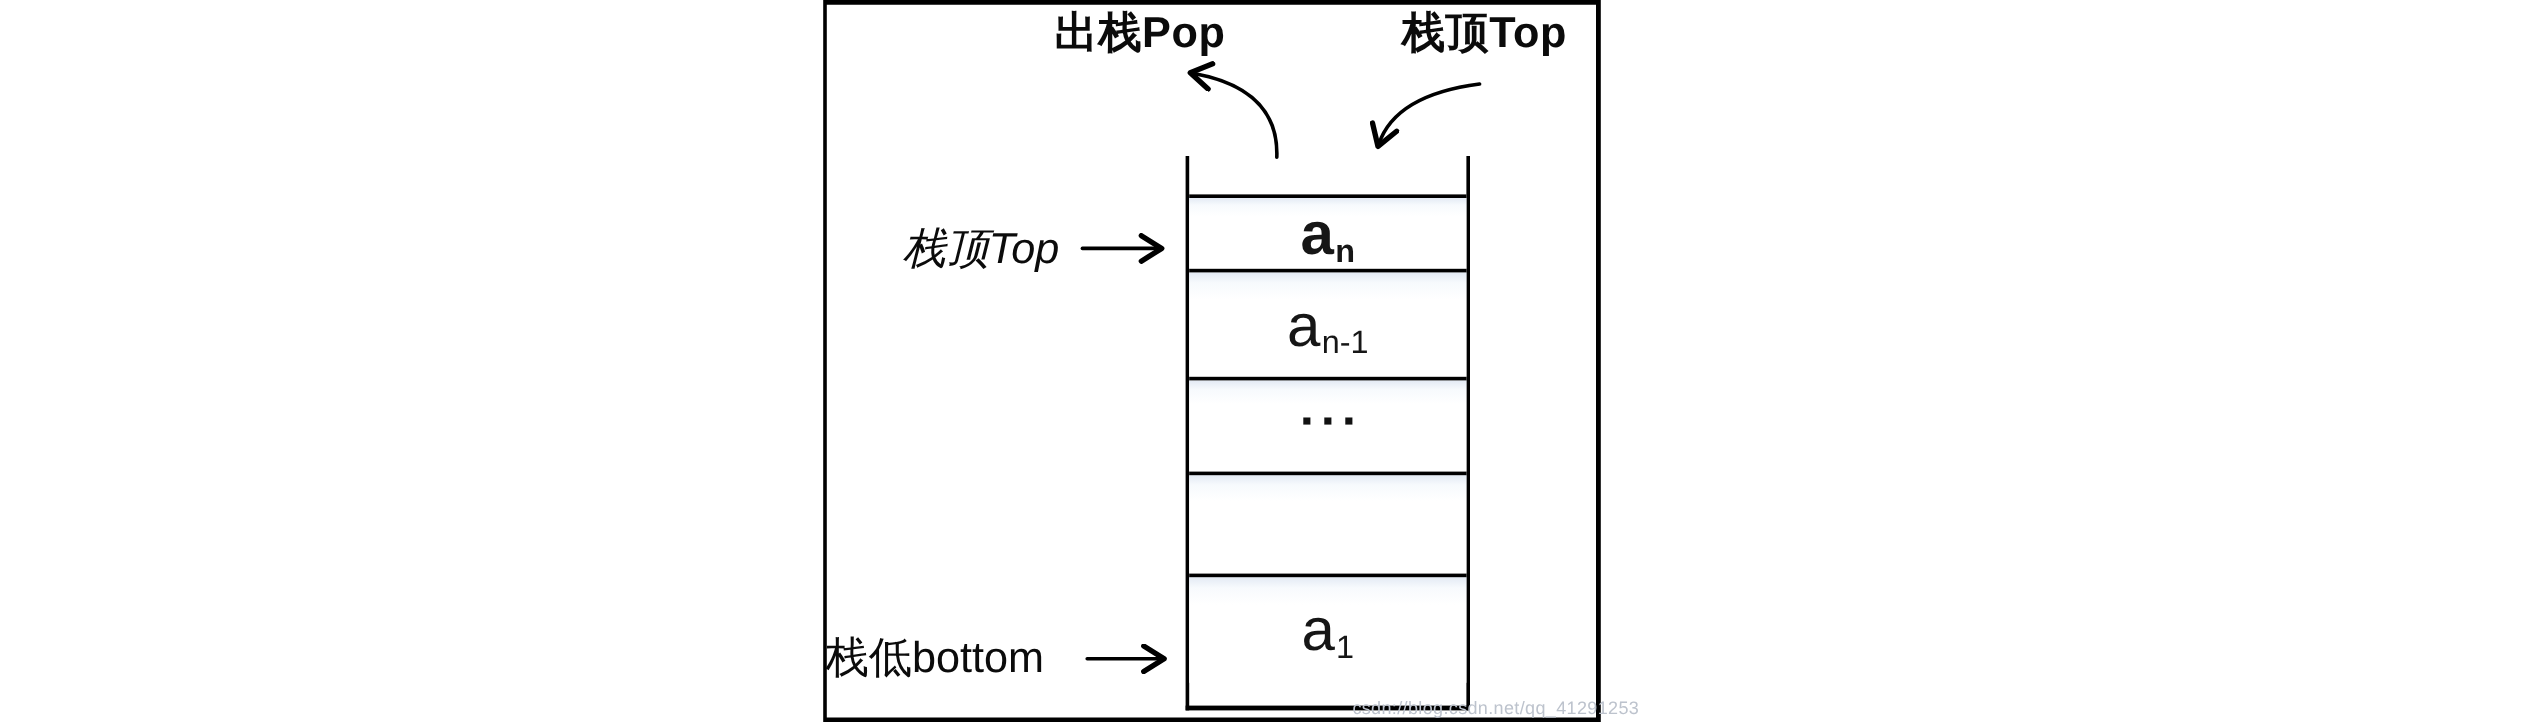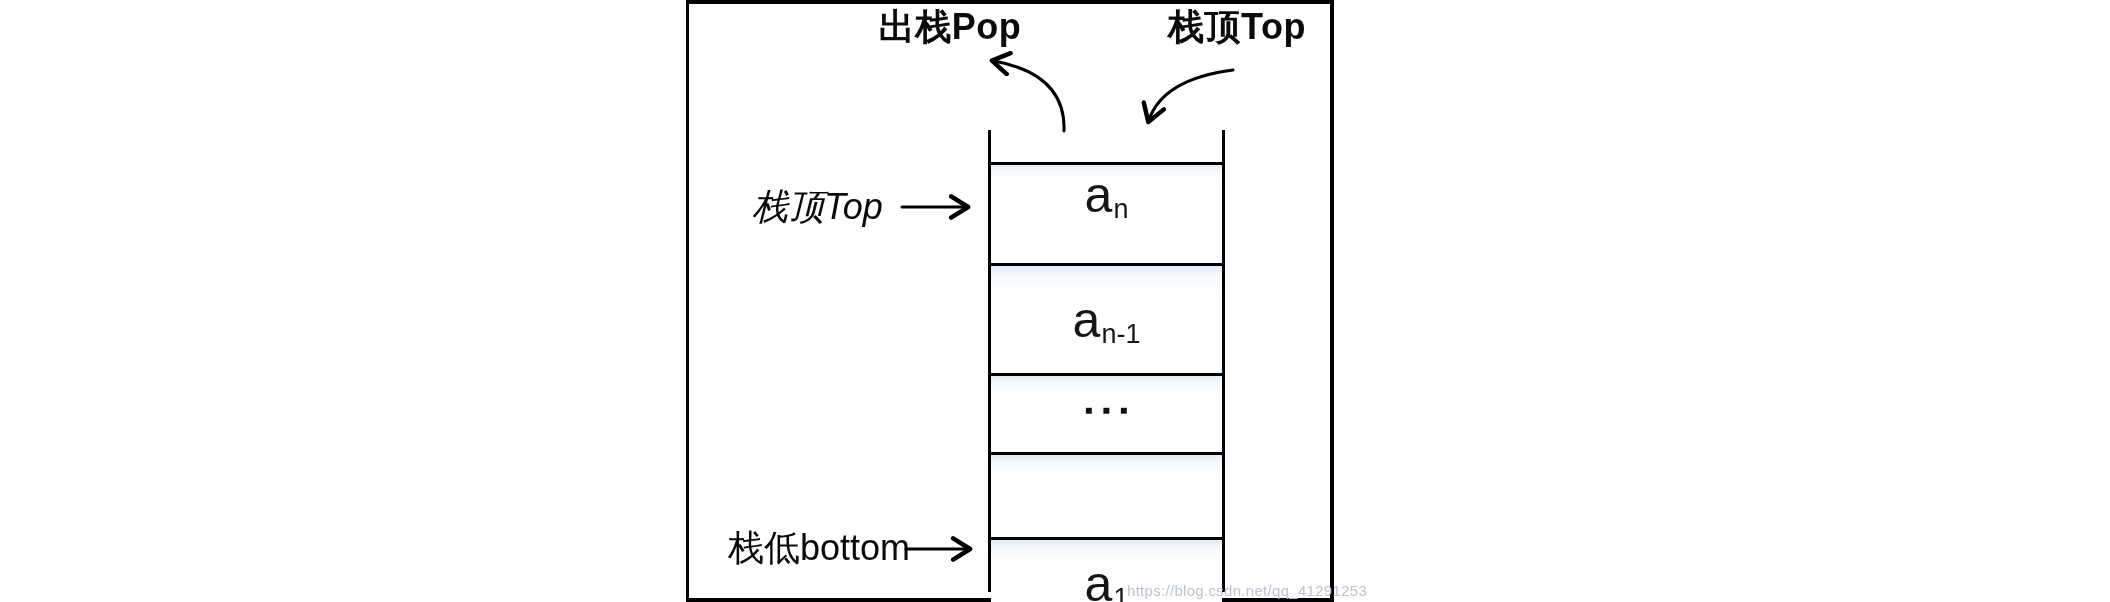--- a/index.html
+++ b/index.html
@@ -29,41 +29,41 @@
   }
   #pop-label  { left:877px;  top:6px; width:146px; text-align:center; }
   #push-label { left:1156px; top:6px; width:162px; text-align:center; }
 
   
   .pointer-label {
     font-size:36px; line-height:42px; white-space:nowrap;
     font-weight:500; color:#0b0b0b;
   }
   #top-pointer-label    { left:752px; top:186px;font-style:italic; }
-  #bottom-pointer-label { left:728px; top:527px; }
+  #bottom-pointer-label { left:688px; top:527px; }
 
   
   #stack {
     left:988px; top:130px; width:237px; height:462px;
     box-sizing:border-box;
     border-left:3px solid #000;
     border-right:3px solid #000;
     border-bottom:4px solid #000;
     display:flex; flex-direction:column;
     background:#fff;
   }
   #stack-opening { height:32px; flex:none; }
   .stack-cell {
     flex:none; box-sizing:border-box;
     border-top:3px solid #000;
     display:flex; align-items:center; justify-content:center;
     background:linear-gradient(180deg,#e3eaf4 0%,#f7fafd 10%,#ffffff 26%);
   }
-  #cell-an   { height:62px; }
-  #cell-an1  { height:110px;margin-top:39px; }
+  #cell-an   { height:62px;font-weight:bold; }
+  #cell-an1  { height:90px; }
   #cell-dots { height:79px; }
   #cell-empty{ height:85px; }
   #cell-a1   { height:91px; }
 
   .cell-text { font-size:50px; line-height:50px; color:#161616; }
   .cell-text .sub {
     font-size:27px; line-height:27px;
     position:relative; top:6px; margin-left:1px;
   }
   .dots-text {
@@ -120,13 +120,13 @@
     <marker id="arrowhead" viewBox="0 0 12 12" refX="9" refY="6" markerWidth="8.5" markerHeight="8.5" orient="auto-start-reverse">
       <path d="M2 1 L10 6 L2 11" fill="none" stroke="#000" stroke-width="2.1" stroke-linecap="round" stroke-linejoin="round"></path>
     </marker>
   </defs>
   <path d="M 1064 131 Q 1066 74 994 61" fill="none" stroke="#000" stroke-width="3" stroke-linecap="round" marker-end="url(#arrowhead)"></path>
   <path d="M 1233 70 Q 1163 79 1149 120" fill="none" stroke="#000" stroke-width="3" stroke-linecap="round" marker-end="url(#arrowhead)"></path>
   <path d="M 902 207 L 966 207" fill="none" stroke="#000" stroke-width="3" stroke-linecap="round" marker-end="url(#arrowhead)"></path>
   <path d="M 906 549 L 968 549" fill="none" stroke="#000" stroke-width="3" stroke-linecap="round" marker-end="url(#arrowhead)"></path>
 </svg>
 
-<div id="watermark" class="abs">https://blog.csdn.net/qq_41291253</div>
+<div id="watermark" class="abs">csdn://blog.csdn.net/qq_41291253</div>
 
 </body></html>

